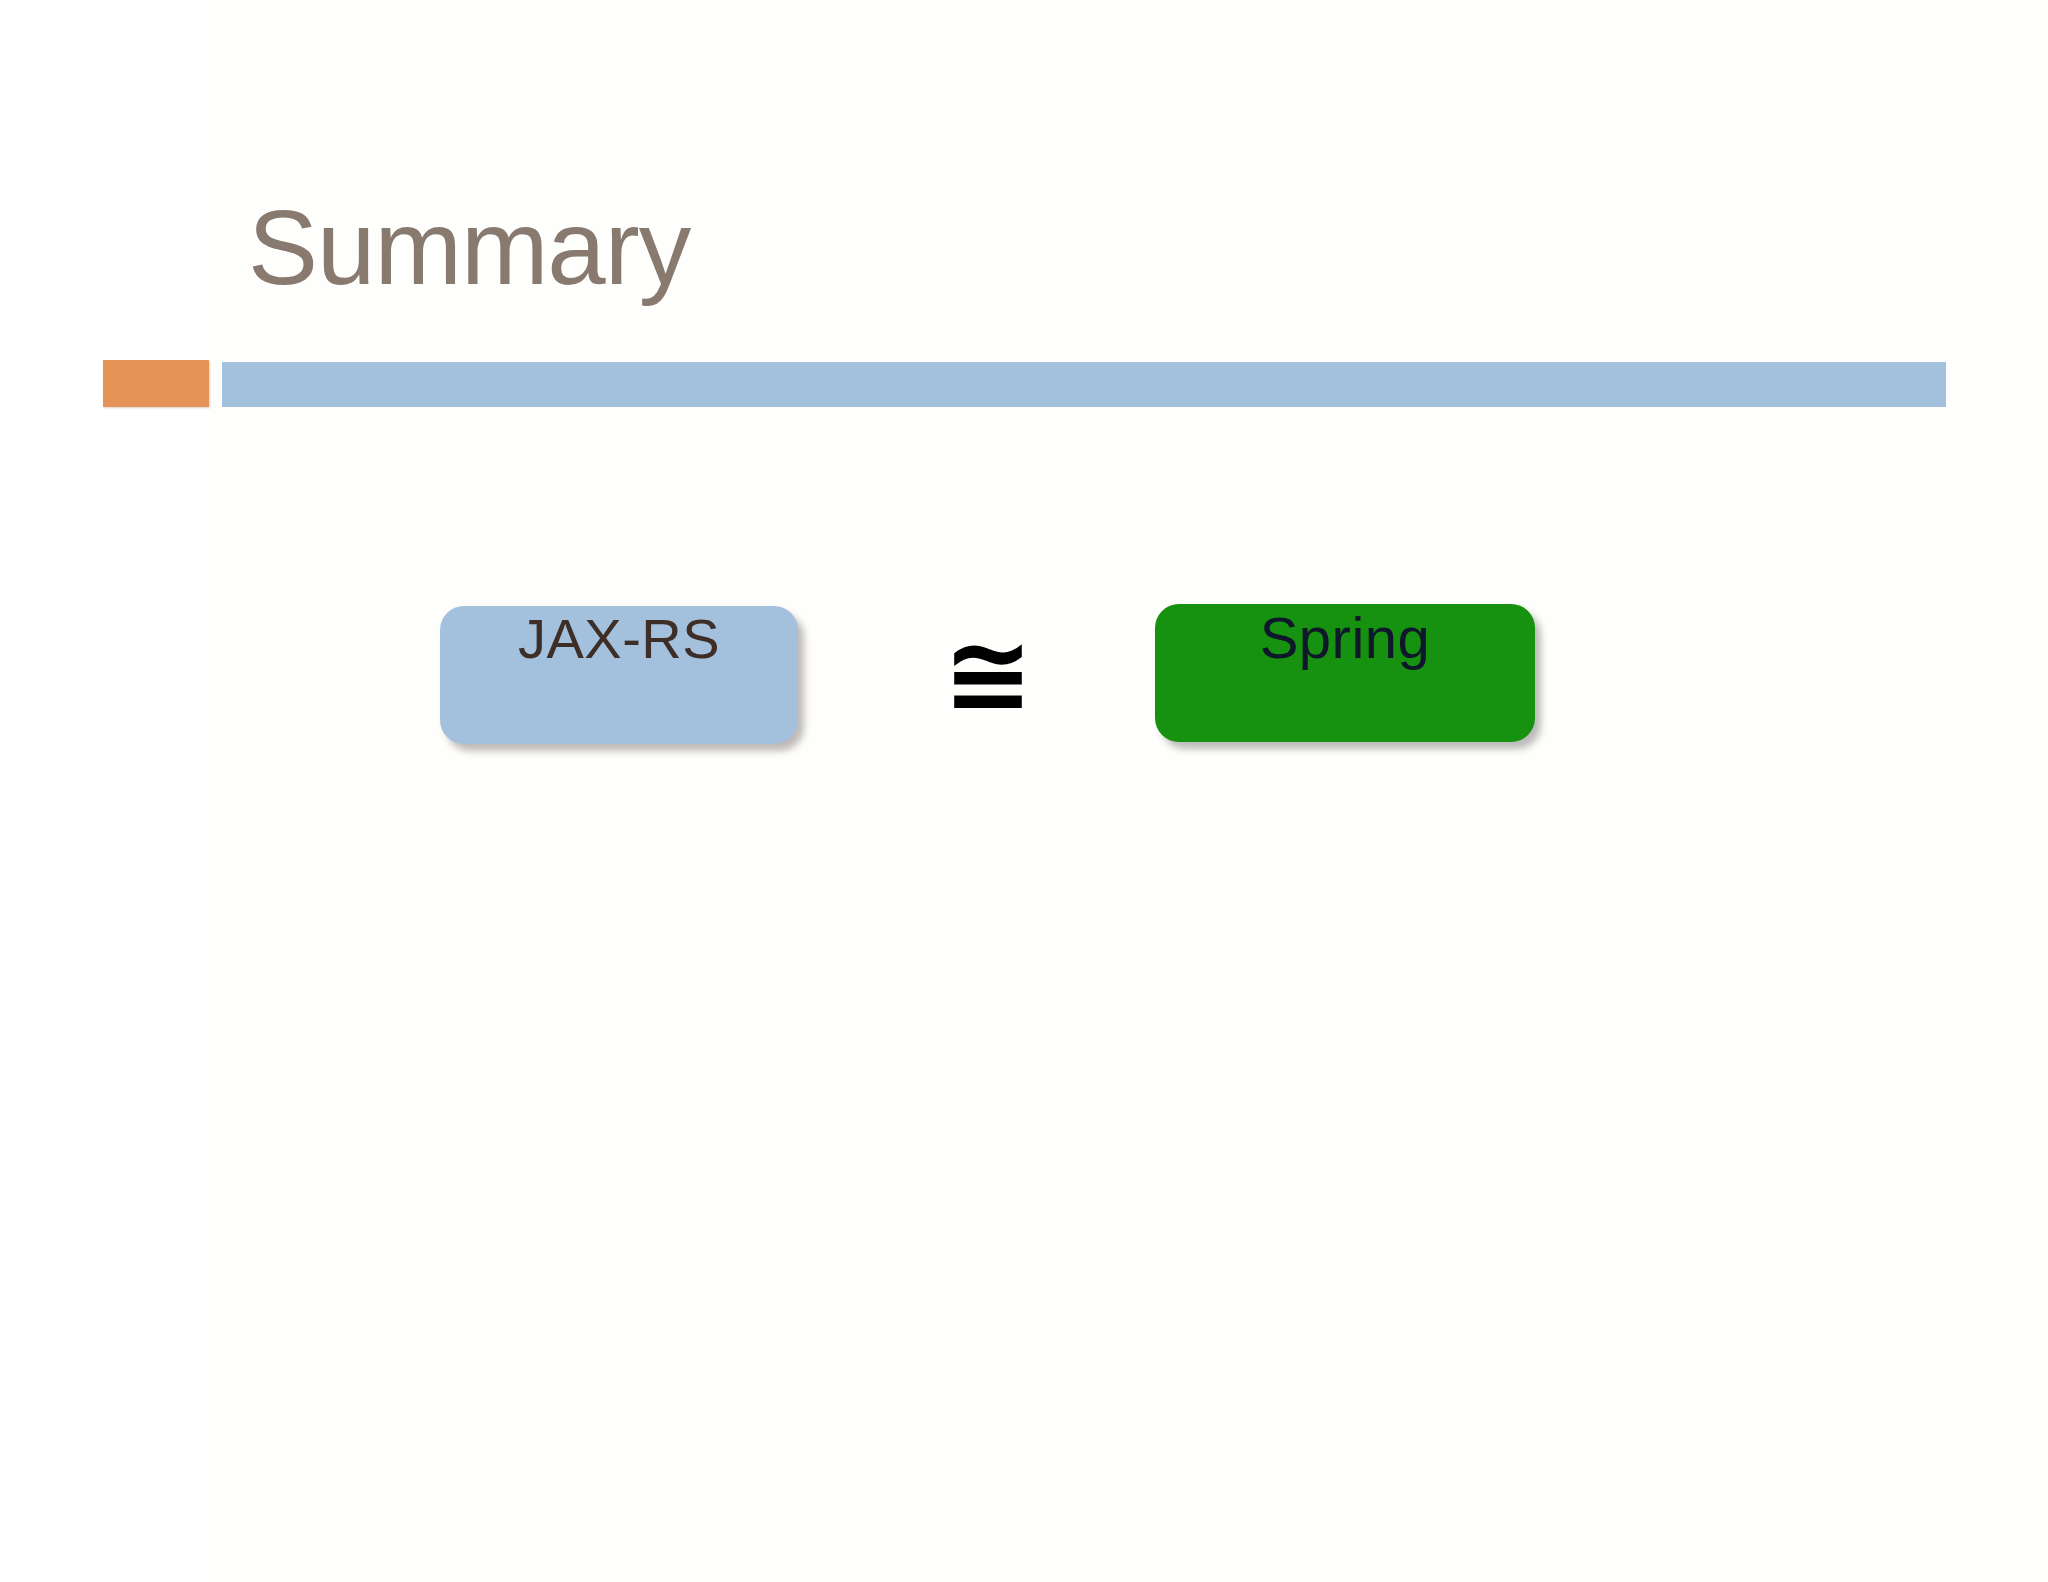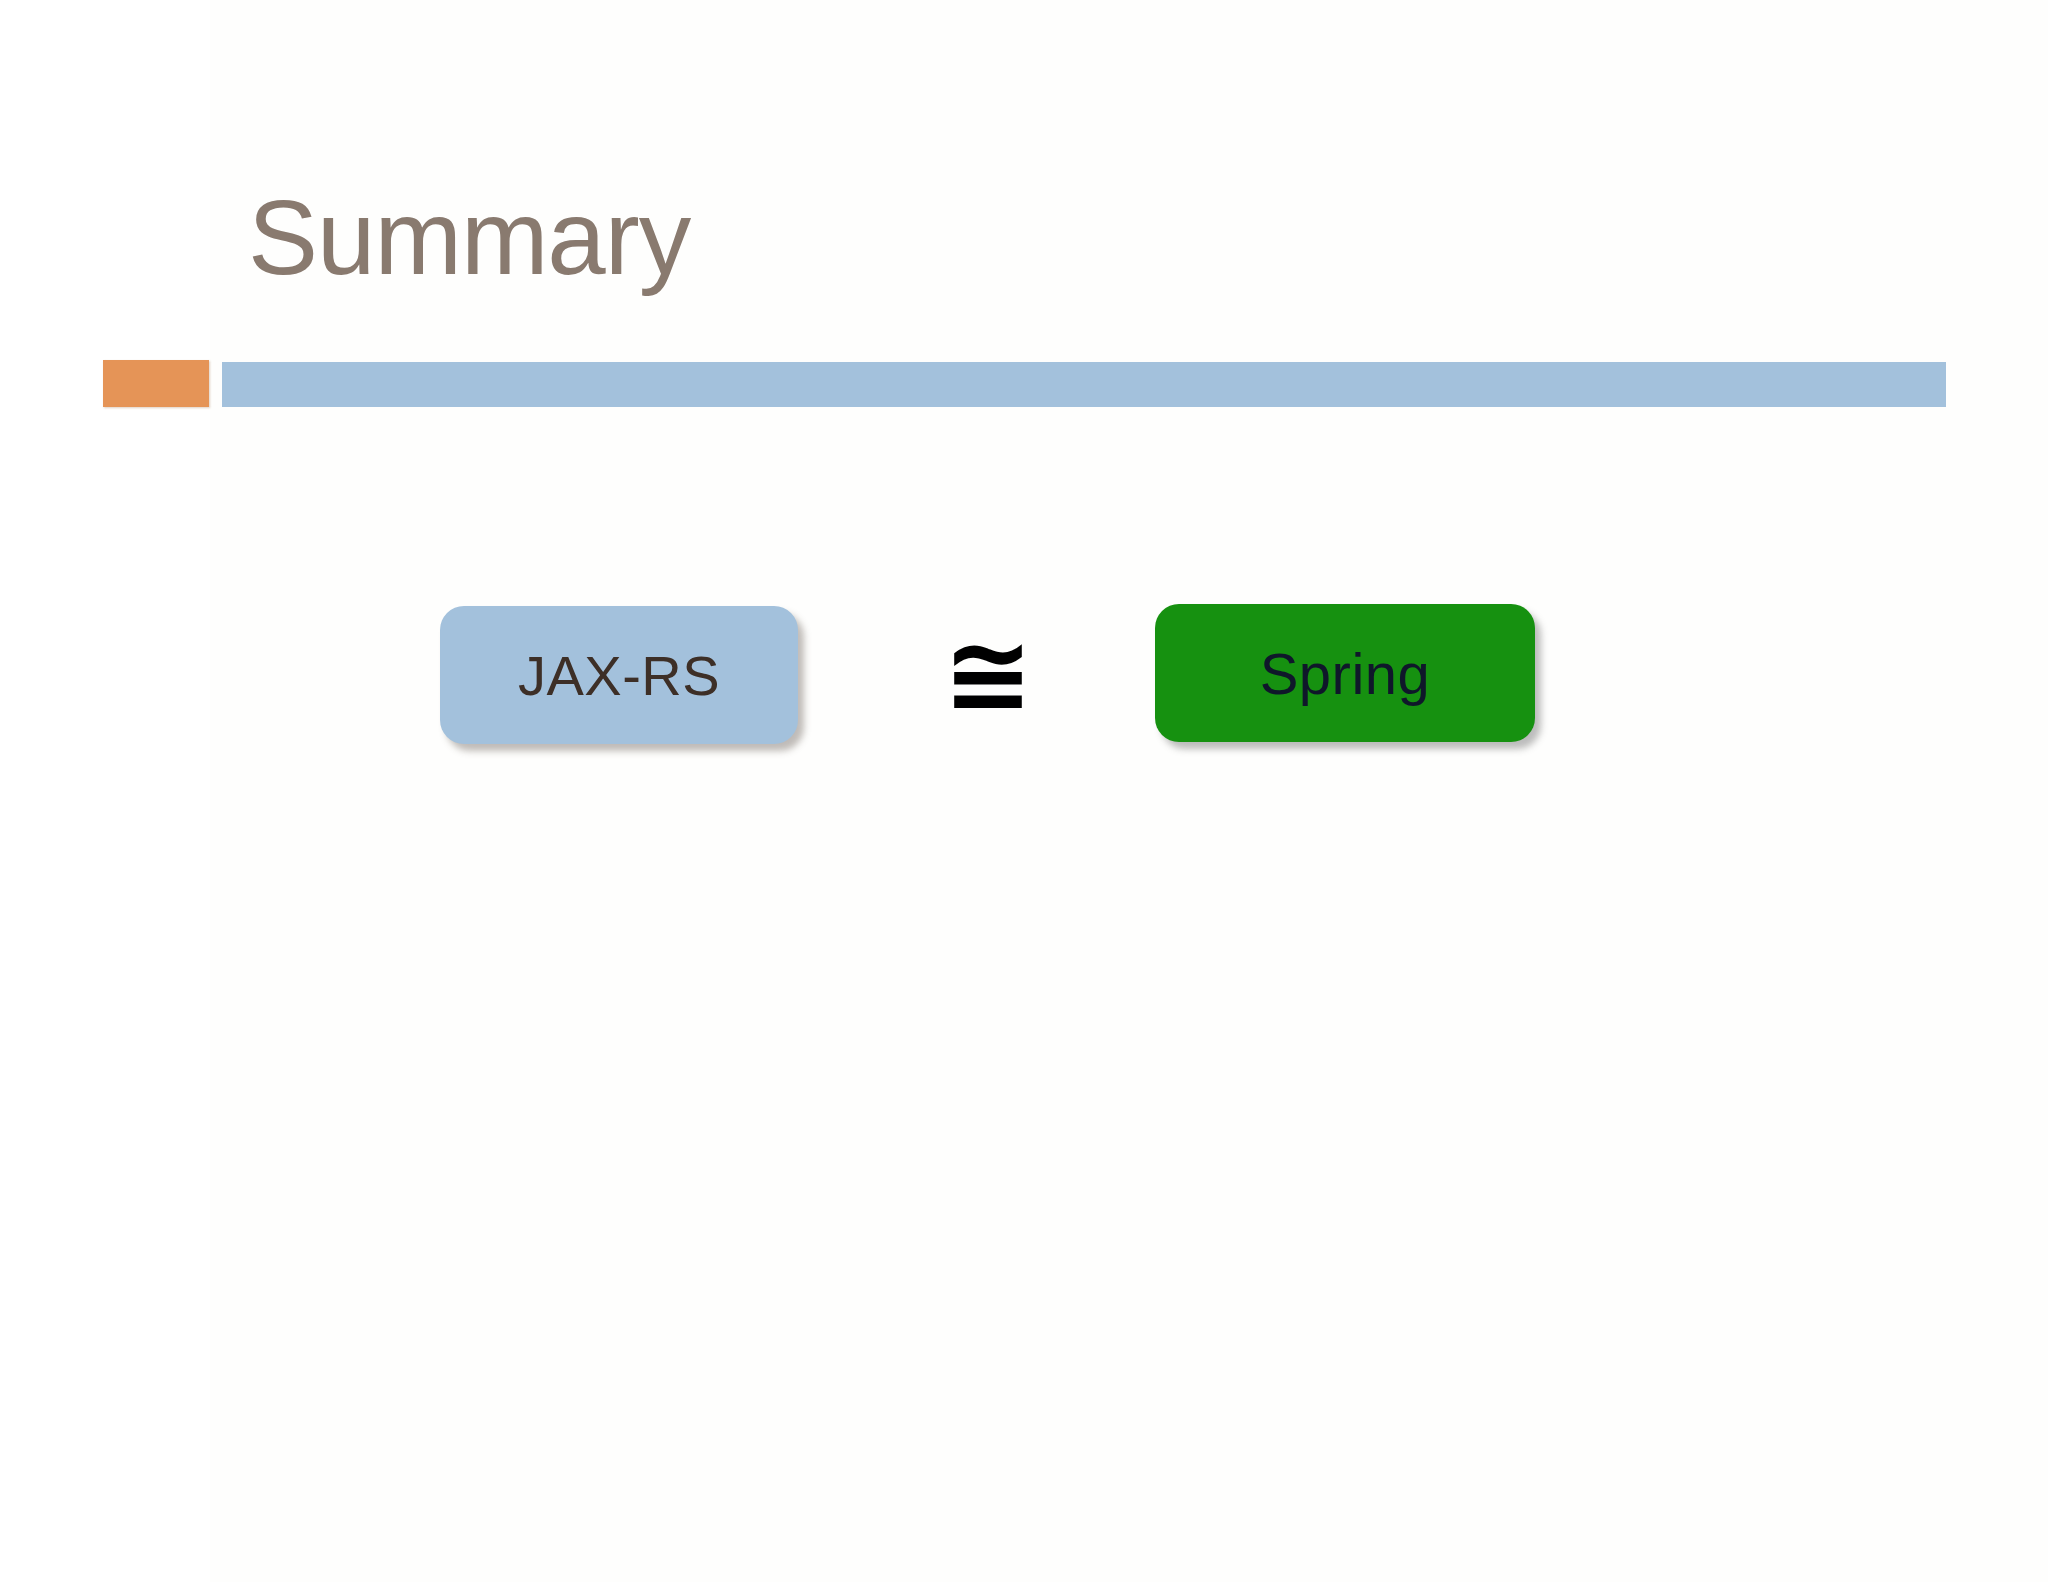--- a/index.html
+++ b/index.html
@@ -23,21 +23,21 @@
     position: absolute;
     left: 210px;
     top: 0;
     width: 1838px;
     height: 1582px;
     background: #fefefd;
   }
   .slide-title {
     position: absolute;
     left: 248px;
-    top: 178px;
+    top: 188px;
     font-family: "Liberation Sans", sans-serif;
     font-size: 105px;
     font-weight: 400;
     letter-spacing: -1px;
     color: #897a6f;
     line-height: 1.15;
     white-space: nowrap;
   }
   .accent-orange {
     position: absolute;
@@ -53,21 +53,20 @@
     left: 222px;
     top: 362px;
     width: 1724px;
     height: 45px;
     background: #a3c1dc;
   }
   .shape {
     position: absolute;
     box-sizing: border-box;
     display: flex;
-    align-items: center;
     justify-content: center;
     text-align: center;
     border-radius: 24px;
   }
   .shape-jaxrs {
     left: 440px;
     top: 606px;
     width: 358px;
     height: 138px;
     background: #a3c1dc;

